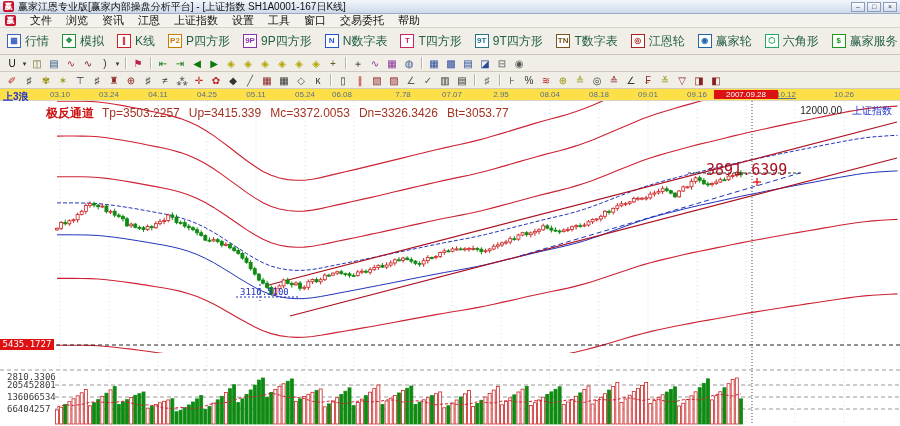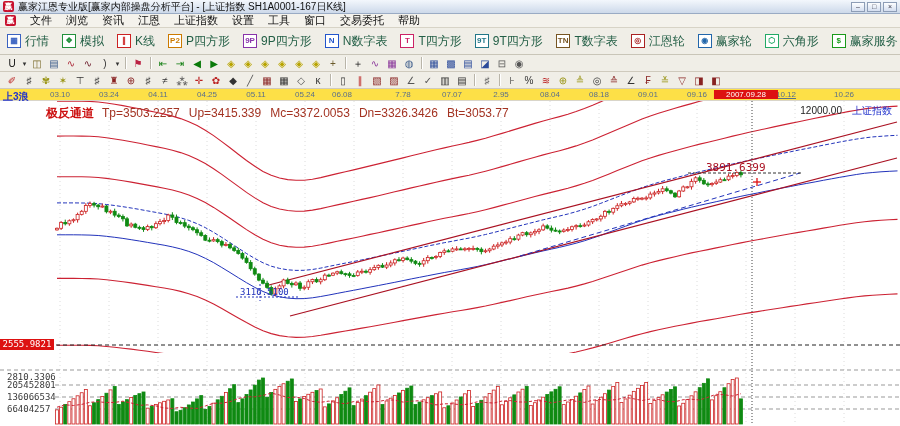--- a/index.html
+++ b/index.html
@@ -43,21 +43,21 @@
   .indname{color:#cc1111;font-weight:bold;margin-right:8px;}
   .indval{color:#a33322;margin-right:9px;}
   .topright{position:absolute;right:8px;top:3px;font-size:10px;z-index:3;}
   .topright .trval{color:#222;margin-right:10px;}
   .topright .trlab{color:#2233cc;text-align:center;}
   .pricebox{position:absolute;left:0;top:238px;width:54px;height:11px;background:#dd1111;
     color:#fff;font-size:9px;line-height:11px;text-align:center;z-index:3;
     font-family:"DejaVu Sans Mono",monospace;}
   .axlab{position:absolute;left:7px;font-size:9px;color:#3a3a3a;z-index:3;
     font-family:"DejaVu Sans Mono",monospace;}
-  .lastlab{position:absolute;left:706px;top:60px;font-size:11px;color:#aa1122;z-index:3;
+  .lastlab{position:absolute;left:706px;top:60px;font-size:15px;color:#aa1122;z-index:3;
     font-family:"DejaVu Sans Mono",monospace;}
   .lowlab{position:absolute;left:240px;top:186px;font-size:9px;color:#2233bb;z-index:3;
     font-family:"DejaVu Sans Mono",monospace;}
 </style>
 </head>
 <body>
 
 <div class="titlebar">
   <span class="appico">赢</span>
   <span class="title">赢家江恩专业版[赢家内部操盘分析平台] - [上证指数  SH1A0001-167日K线]</span>
@@ -790,20 +790,20 @@
     </svg>
 
   <div class="indline">
     <span class="indname">极反通道</span><span id="indvals"><span class="indval">Tp=3503.2257</span><span class="indval">Up=3415.339</span><span class="indval">Mc=3372.0053</span><span class="indval">Dn=3326.3426</span><span class="indval">Bt=3053.77</span></span>
   </div>
 
   <div class="topright">
     <span class="trval">12000.00</span><span class="trlab">上证指数</span>
   </div>
 
-  <div class="pricebox">2555.9821</div>
+  <div class="pricebox">5435.1727</div>
   <div class="axlab" style="top:271px">2810.3306</div>
   <div class="axlab" style="top:279px">205452801</div>
   <div class="axlab" style="top:291px">136066534</div>
   <div class="axlab" style="top:303px">66404257</div>
   <div class="lastlab">3891.6399</div>
   <div class="lowlab">3116.5100</div>
 </div>
 
 </body></html>

